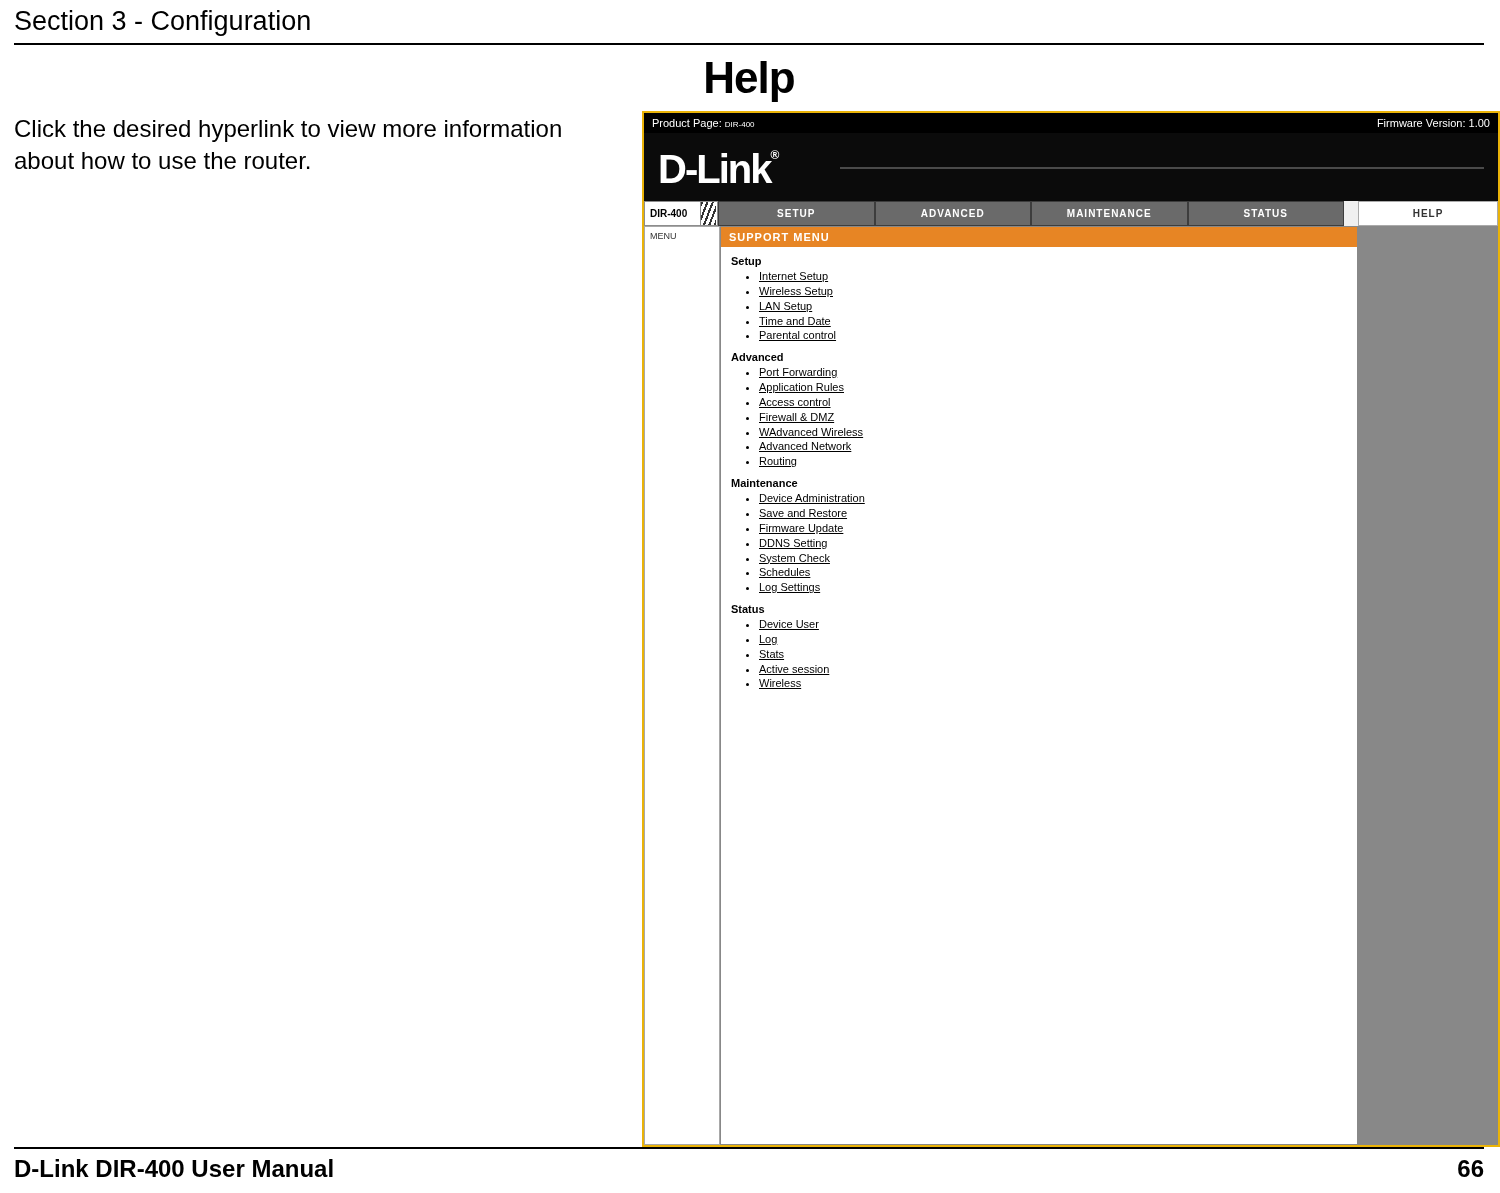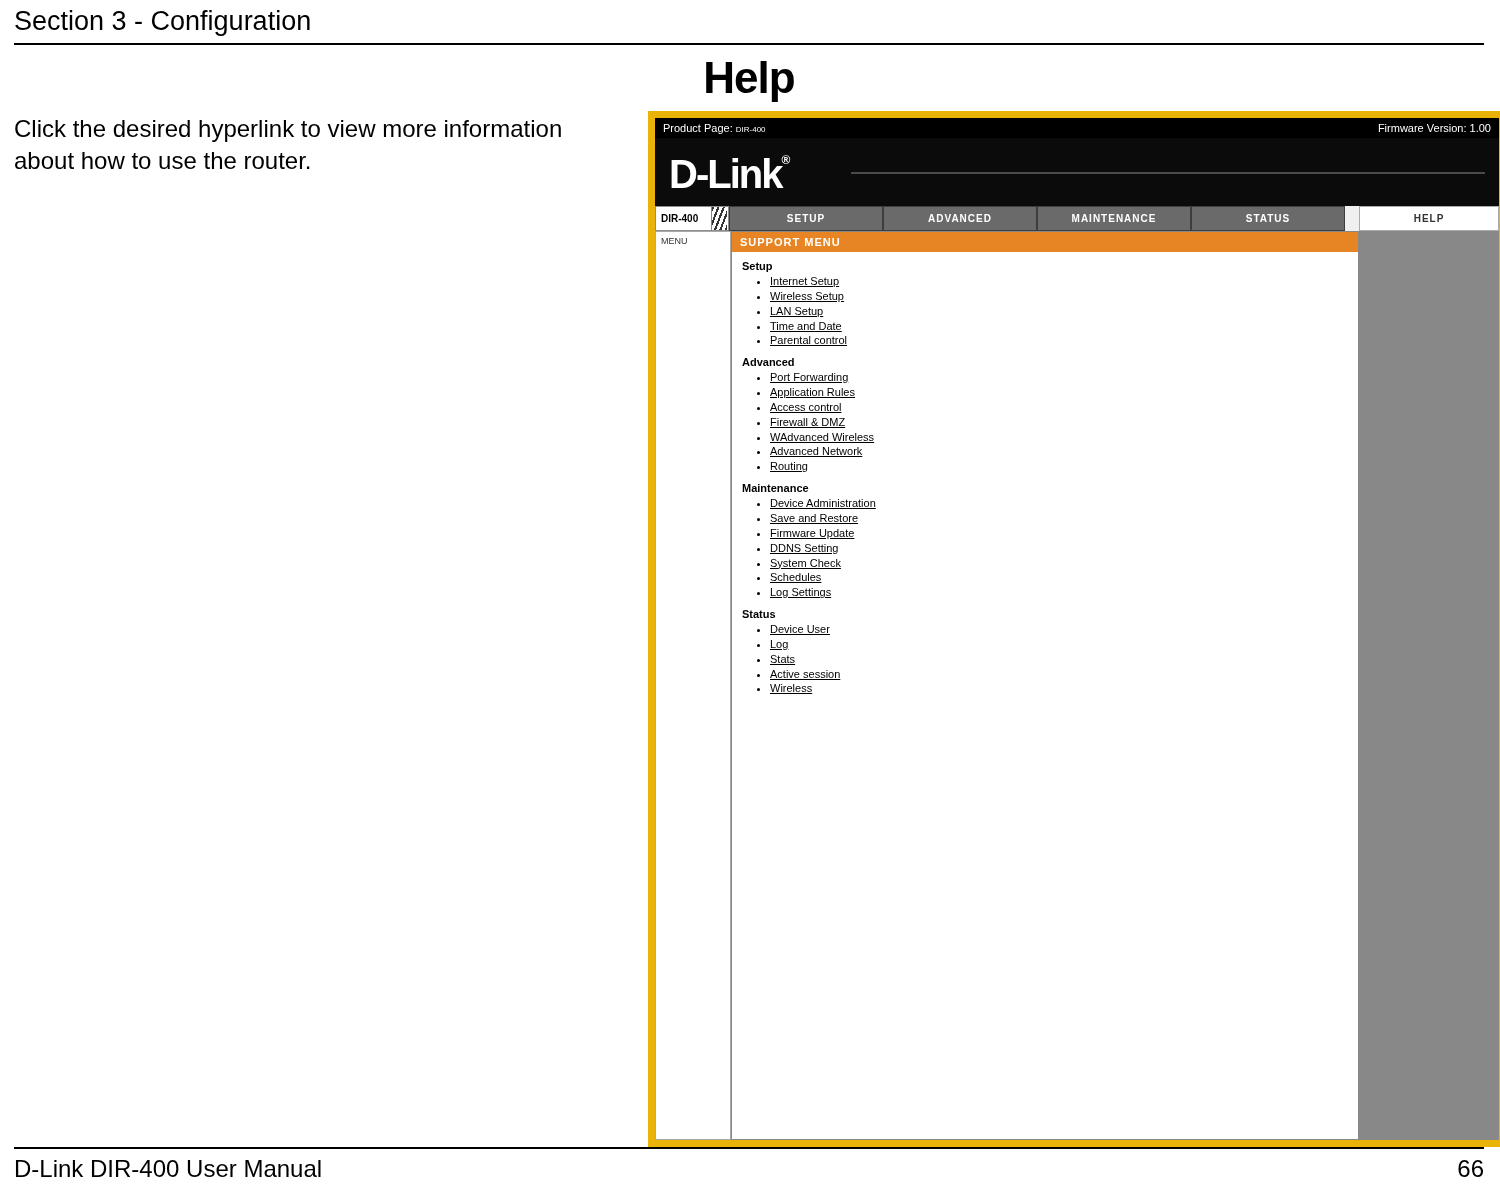--- a/index.html
+++ b/index.html
@@ -32,39 +32,39 @@
       text-align: center;
       font-size: 44px;
       font-weight: 700;
       letter-spacing: -1px;
       padding: 2px 0 8px;
       color: #000;
     }
     .content-row {
       display: flex;
       flex: 1;
-      gap: 24px;
+      gap: 18px;
     }
     .blurb {
       flex: 0 0 610px;
       font-size: 24px;
       line-height: 1.35;
       color: #000;
       padding-top: 2px;
     }
     .shot {
       flex: 1;
       display: flex;
       justify-content: flex-end;
     }
     .router-ui {
       font-family: Verdana, Geneva, sans-serif;
       background: #0369a1;
       width: 858px;
-      border: 7px solid #eab308;
+      border: 2px solid #eab308;
       display: flex;
       flex-direction: column;
     }
     .ru-topbar {
       background: #000;
       color: #fff;
       display: flex;
       align-items: center;
       justify-content: space-between;
       padding: 4px 8px;
@@ -182,20 +182,21 @@
     .lnk-list li { margin: 0; padding: 0; line-height: 1.35; font-size: 11px; }
     .lnk-list a { color: #000; text-decoration: underline; }
     .ru-side-right { width: 140px; background: #888; }
     .footer {
       display: flex;
       align-items: flex-end;
       justify-content: space-between;
       font-size: 24px;
       color: #000;
       padding-top: 6px;
+      font-weight: bold;
     }
     .rule-bot {
       border: none;
       border-top: 2px solid #000;
       margin-top: auto;
     }
   </style>
 </head>
 <body>
 

